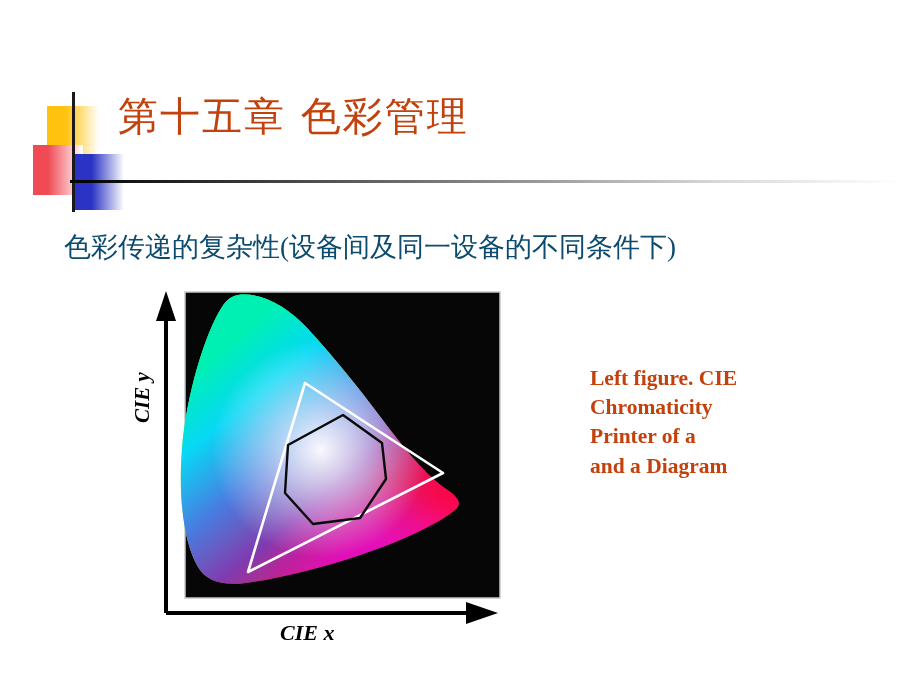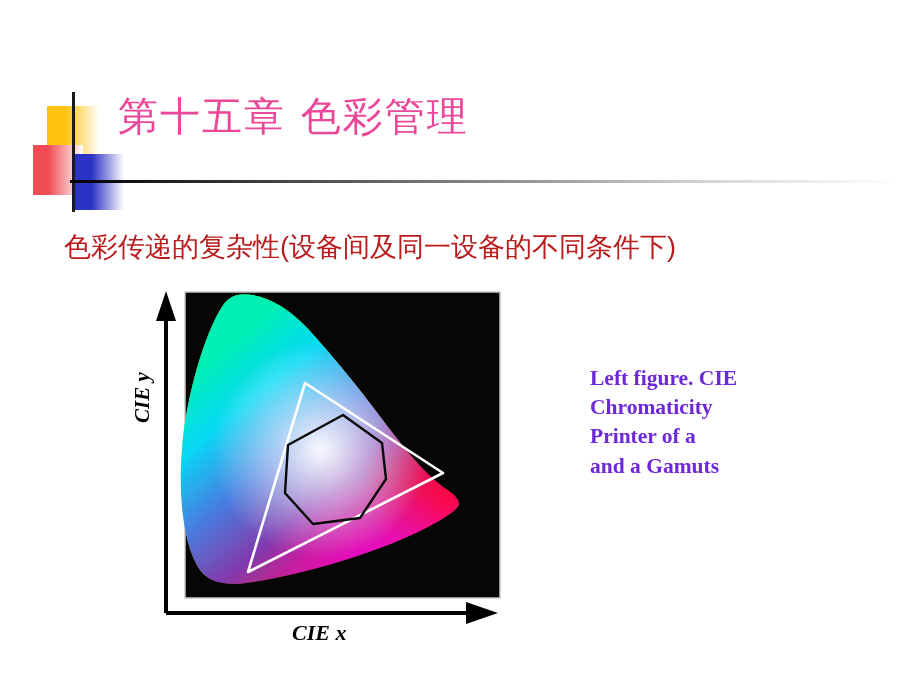--- a/index.html
+++ b/index.html
@@ -53,34 +53,34 @@
     background: linear-gradient(to right, #000000 0%, #3a3a3a 22%, #8d8d8d 52%, #d8d8d8 78%, #ffffff 100%);
   }
 
   #title-text {
     position: absolute;
     left: 118px;
     top: 96px;
     font-family: "DejaVu Serif", "Liberation Serif", serif;
     font-size: 40px;
     line-height: 1;
-    color: #ec4899;
+    color: #c2410c;
     letter-spacing: 2px;
     white-space: nowrap;
   }
 
   
   #subtitle {
     position: absolute;
     left: 64px;
     top: 233px;
-    font-family: Liberation Sans, sans-serif;
+    font-family: Liberation Serif, serif;
     font-size: 27px;
     line-height: 1.1;
-    color: #b91c1c;
+    color: #0c4a6e;
     white-space: nowrap;
     letter-spacing: 0px;
   }
 
   
   #figure {
     position: absolute;
     left: 110px;
     top: 283px;
     width: 420px;
@@ -100,41 +100,41 @@
     transform-origin: center center;
     font-family: "Liberation Serif", "DejaVu Serif", serif;
     font-weight: bold;
     font-style: italic;
     font-size: 21px;
     color: #000;
     white-space: nowrap;
   }
   #xlabel {
     position: absolute;
-    left: 292px;
+    left: 280px;
     top: 620px;
     font-family: "Liberation Serif", "DejaVu Serif", serif;
     font-weight: bold;
     font-style: italic;
     font-size: 22px;
     color: #000;
     white-space: nowrap;
   }
 
   
   #caption {
     position: absolute;
     left: 590px;
     top: 364px;
     width: 300px;
     font-family: "Liberation Serif", "DejaVu Serif", serif;
     font-weight: bold;
     font-size: 21.5px;
     line-height: 1.36;
-    color: #6d28d9;
+    color: #c2410c;
   }
 </style>
 </head>
 <body>
 
 <div id="title-block">
   <div class="deco-sq" id="deco-yellow"></div>
   <div class="deco-sq" id="deco-red"></div>
   <div class="deco-sq" id="deco-blue"></div>
   <div class="deco-sq" id="deco-vline"></div>
@@ -231,14 +231,14 @@
   </svg>
 </div>
 
 <div id="ylabel">CIE y</div>
 <div id="xlabel">CIE x</div>
 
 <div id="caption">
   <div>Left figure. CIE</div>
   <div>Chromaticity</div>
   <div>Printer of a</div>
-  <div>and a Gamuts</div>
+  <div>and a Diagram</div>
 </div>
 
 </body></html>

